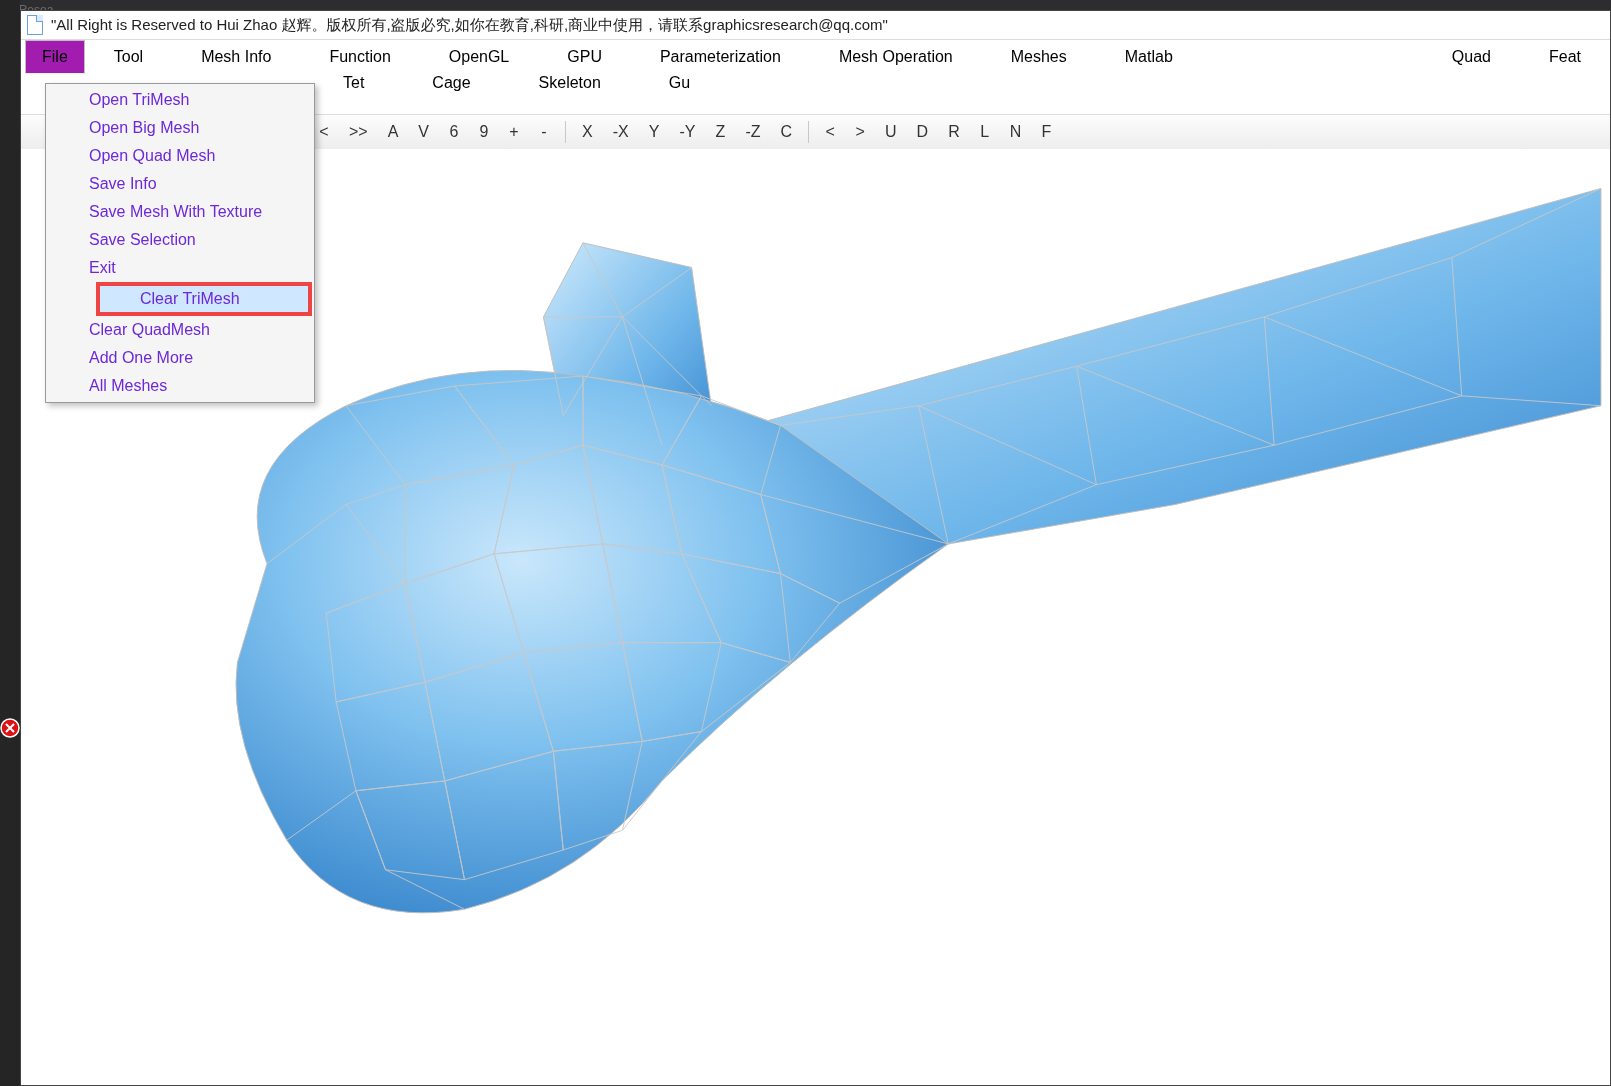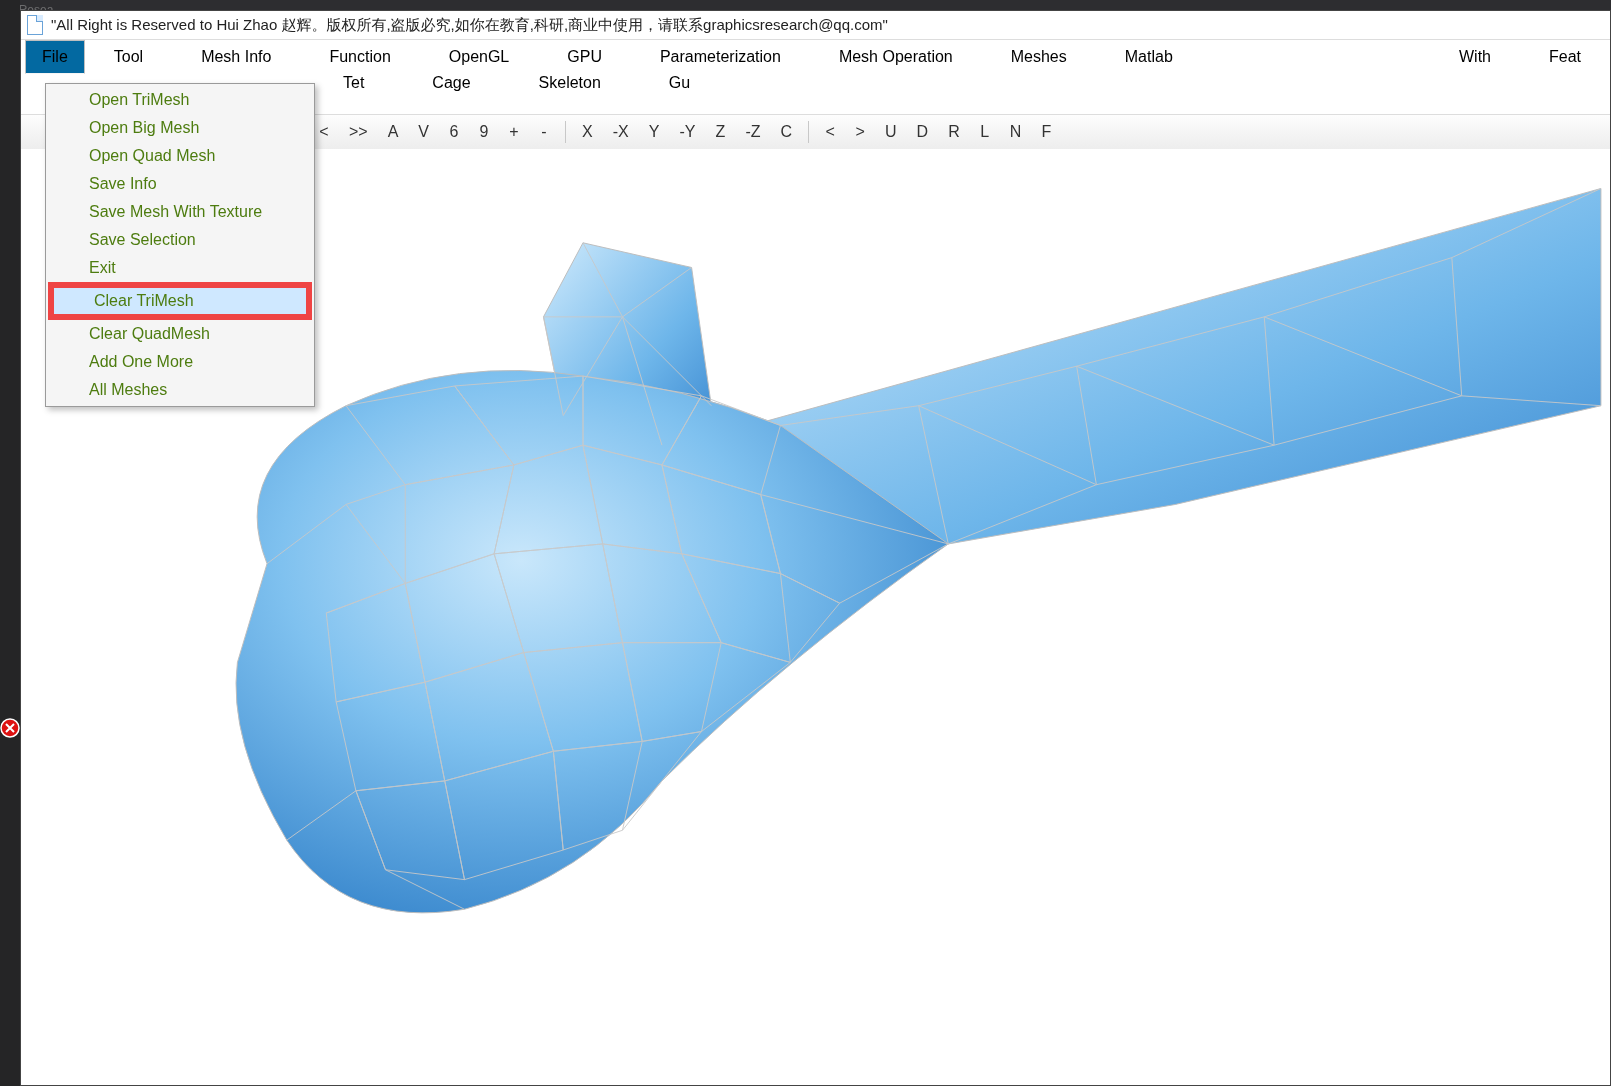--- a/index.html
+++ b/index.html
@@ -4,30 +4,30 @@
 <style>
   html,body{margin:0;padding:0;width:1611px;height:1086px;overflow:hidden;font-family:"Segoe UI","Microsoft YaHei",Arial,sans-serif;background:#2d2d30;}
   .app{position:absolute;left:20px;top:10px;right:0;bottom:0;background:#fff;border:1px solid #444;}
   .titlebar{height:28px;background:#fff;border-bottom:1px solid #ddd;display:flex;align-items:center;padding:0 6px;font-size:15px;color:#222;}
   .titlebar .doc-icon{width:16px;height:20px;margin-right:8px;position:relative;}
   .titlebar .doc-icon::before{content:"";position:absolute;inset:0;border:1px solid #6aa3d8;background:#fff;}
   .titlebar .doc-icon::after{content:"";position:absolute;top:0;right:0;width:6px;height:6px;border-left:1px solid #6aa3d8;border-bottom:1px solid #6aa3d8;background:#d9ecff;}
   .menubar{height:34px;background:#fff;display:flex;align-items:stretch;font-size:16px;}
   .menubar .mi{padding:0 28px;display:flex;align-items:center;cursor:default;border:1px solid transparent;white-space:nowrap;}
   .menubar .mi.first{padding:0 16px;margin-left:4px;}
-  .menubar .mi.active{background:#0369a1;border:1px solid #bfbfbf;border-bottom-color:#f5f5f5;position:relative;z-index:30;}
+  .menubar .mi.active{background:#a21caf;border:1px solid #bfbfbf;border-bottom-color:#f5f5f5;position:relative;z-index:30;}
   .secbar{height:40px;background:#fff;display:flex;align-items:flex-start;font-size:16px;position:relative;}
   .secbar .si{padding:0 34px;cursor:default;white-space:nowrap;}
   .toolbar{height:34px;background:linear-gradient(#fdfdfd,#ededed);border-top:1px solid #ddd;border-bottom:1px solid #ccc;display:flex;align-items:center;font-size:16px;color:#333;padding-left:288px;letter-spacing:0;}
   .toolbar .tb{padding:0 10px;cursor:default;min-width:10px;text-align:center;}
   .toolbar .sep{width:1px;height:22px;background:#c8c8c8;margin:0 6px;}
   .viewport{position:absolute;left:0;right:0;top:138px;bottom:0;background:#fff;overflow:hidden;}
   .dropdown{position:absolute;left:24px;top:72px;width:264px;background:#f5f5f5;border:1px solid #9a9a9a;box-shadow:3px 3px 6px rgba(0,0,0,.25);z-index:20;padding:2px;}
-  .dropdown .di{padding:4px 8px 4px 40px;font-size:16px;color:#4d7c0f;cursor:default;border:1px solid transparent;}
-  .dropdown .di.hl{background:#cfe8ff;border:6px solid #ef4444;}
+  .dropdown .di{padding:4px 8px 4px 40px;font-size:16px;color:#6d28d9;cursor:default;border:1px solid transparent;}
+  .dropdown .di.hl{background:#cfe8ff;border:4px solid #ef4444;margin-left:48px;}
   .leftgutter{position:absolute;left:0;top:0;width:20px;bottom:0;background:#252526;}
   .darktop{position:absolute;left:0;top:0;right:0;height:10px;background:#2d2d30;}
   .darktop span{color:#ccc;font-size:12px;opacity:.4;margin-left:4px;}
   .errbadge{position:absolute;left:0;top:718px;width:20px;height:20px;}
   .errbadge svg{width:20px;height:20px;}
   .mesh-svg{position:absolute;left:0;top:0;width:100%;height:100%;}
 </style>
 </head>
 <body>
 
@@ -53,21 +53,21 @@
     <div class="mi first active">File</div>
     <div class="mi">Tool</div>
     <div class="mi">Mesh Info</div>
     <div class="mi">Function</div>
     <div class="mi">OpenGL</div>
     <div class="mi">GPU</div>
     <div class="mi">Parameterization</div>
     <div class="mi">Mesh Operation</div>
     <div class="mi">Meshes</div>
     <div class="mi">Matlab</div>
-    <div class="mi" style="margin-left:auto">With</div>
+    <div class="mi" style="margin-left:auto">Quad</div>
     <div class="mi">Feat</div>
   </div>
 
   <div class="secbar">
     <div style="width:288px"></div>
     <div class="si">Tet</div>
     <div class="si">Cage</div>
     <div class="si">Skeleton</div>
     <div class="si">Gu</div>
   </div>

